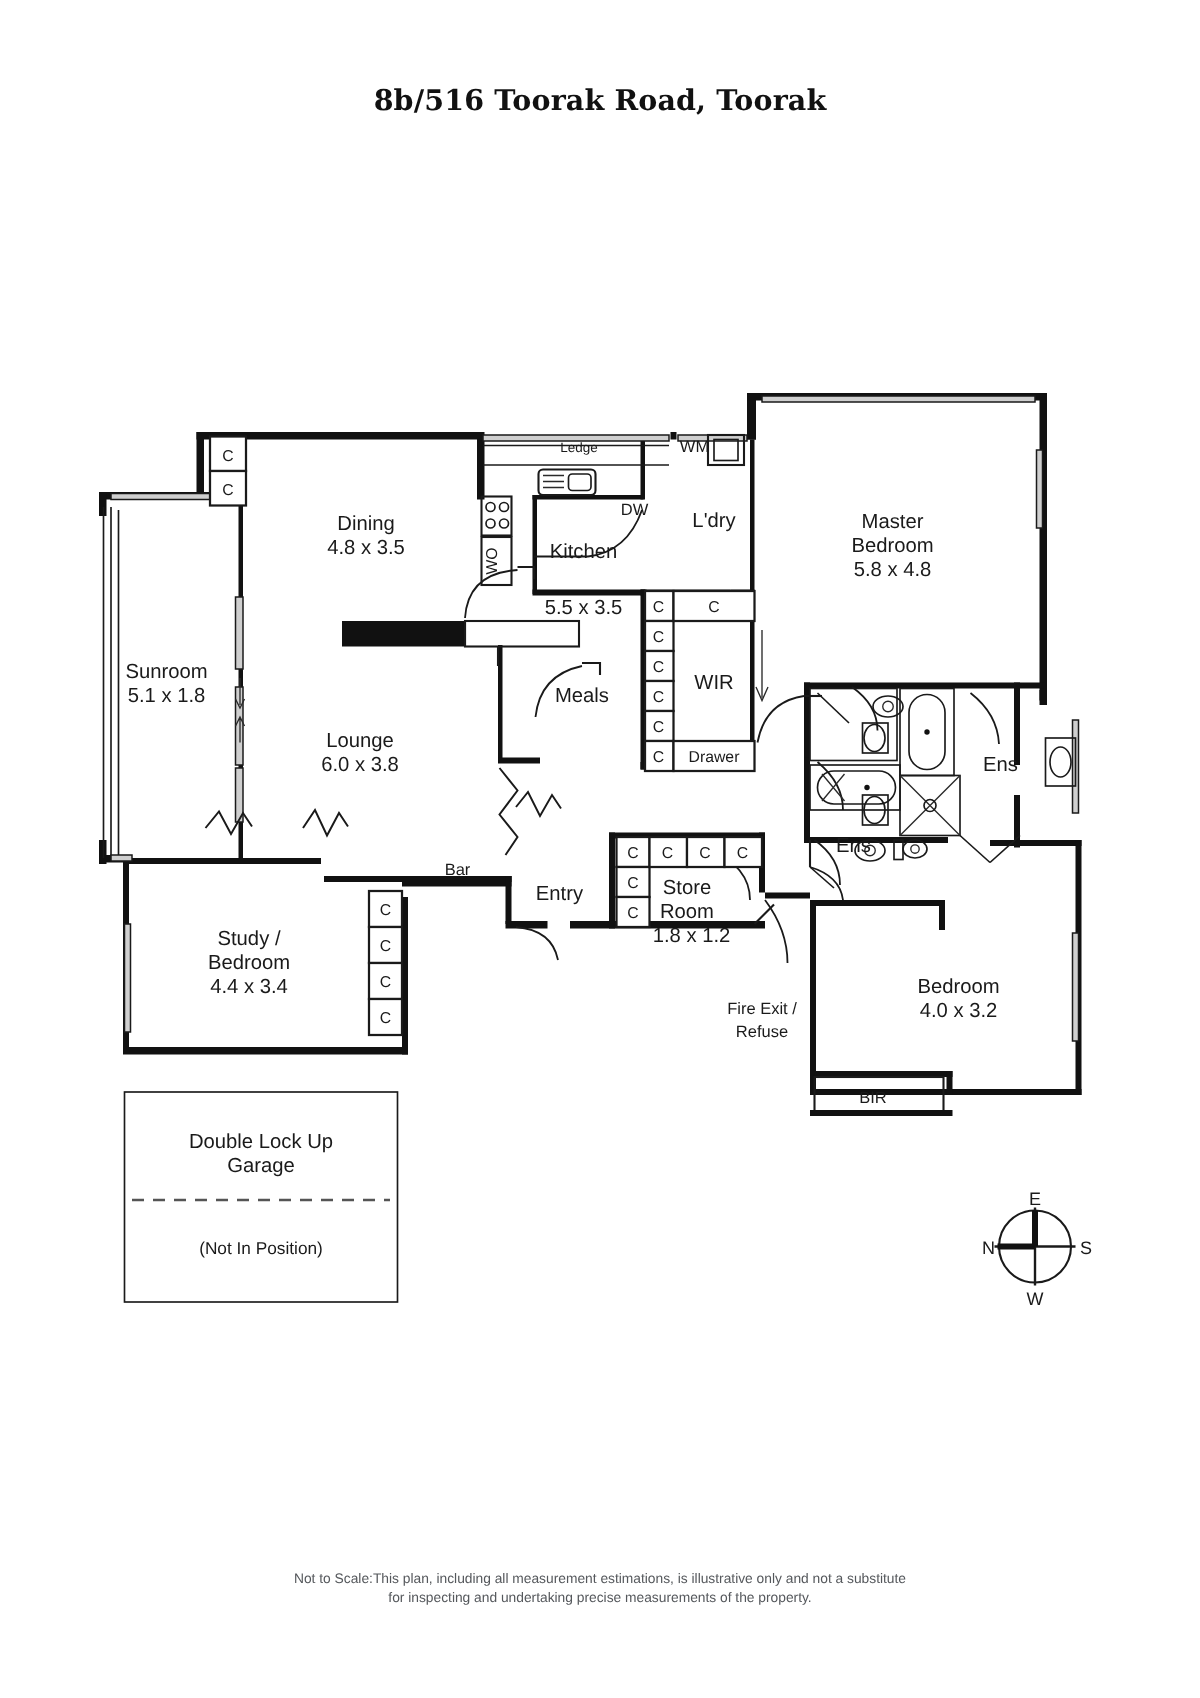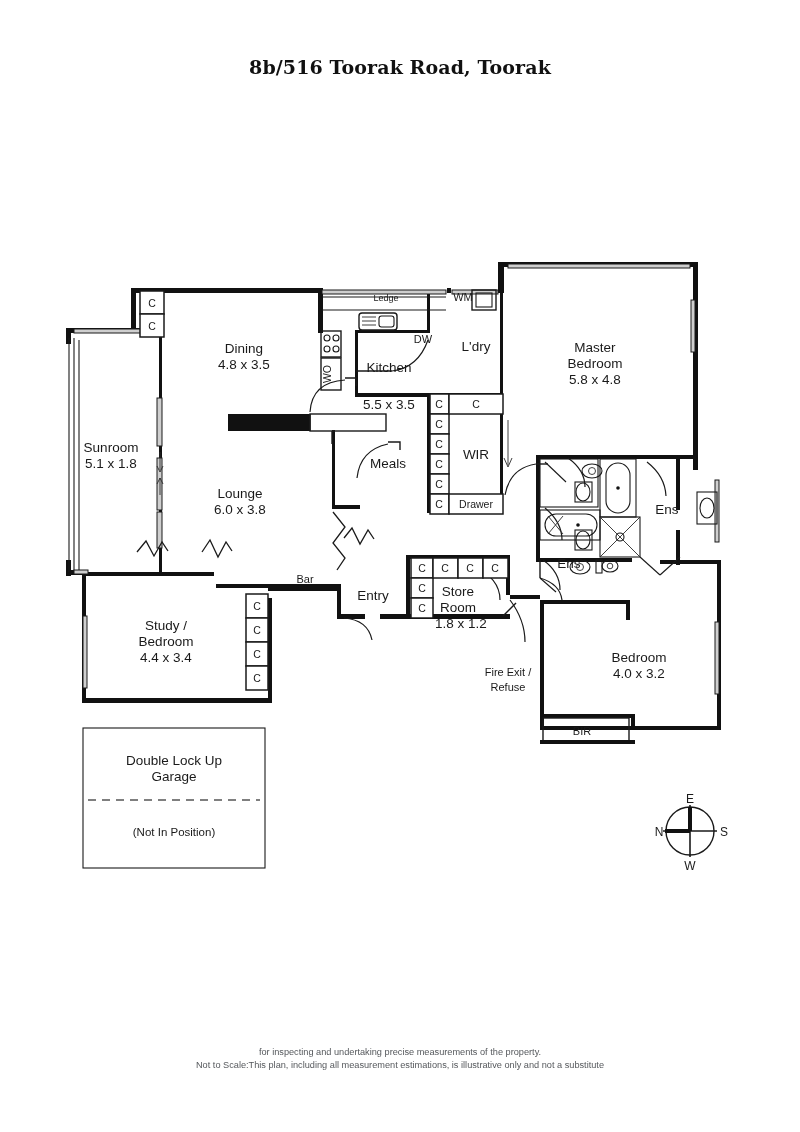--- a/index.html
+++ b/index.html
@@ -414,17 +414,17 @@
       <path d="M688 807 L692 807 L692 831 L688 831 Z" fill="#111111"></path>
       <text class="compass-l" x="690" y="803">E</text>
       <text class="compass-l" x="659" y="836">N</text>
       <text class="compass-l" x="724" y="836">S</text>
       <text class="compass-l" x="690" y="870">W</text>
     </g>
 
   </svg>
 
   <div id="footer-note">
+    <span class="ln">Not to Scale:This plan, including all measurement estimations, is illustrative only and not a substitute</span>
     <span class="ln">for inspecting and undertaking precise measurements of the property.</span>
-    <span class="ln">Not to Scale:This plan, including all measurement estimations, is illustrative only and not a substitute</span>
   </div>
 
 </div>
 
 </body></html>

